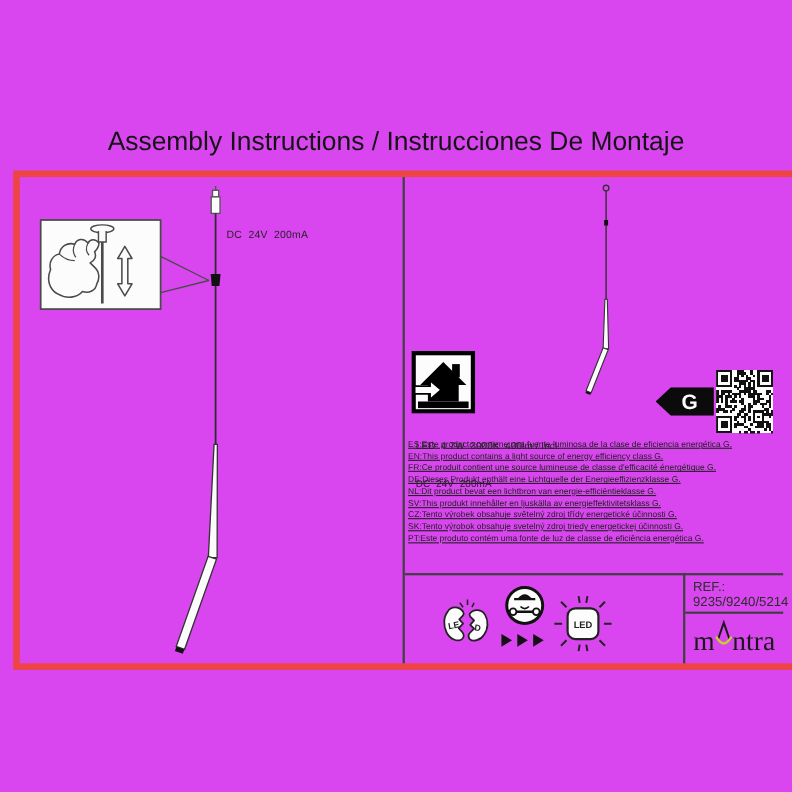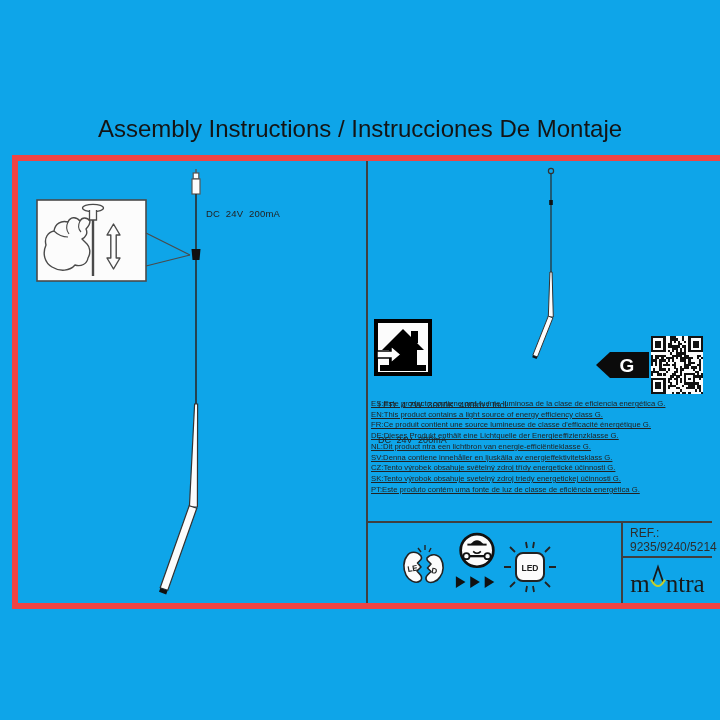--- a/index.html
+++ b/index.html
@@ -1,16 +1,16 @@
 <!DOCTYPE html>
 <html><head>
 <meta charset="utf-8">
 <style>
   html,body{margin:0;padding:0;}
-  .page{position:relative;width:720px;height:720px;background:#0ea5e9;font-family:"Liberation Sans",sans-serif;overflow:hidden;}
+  .page{position:relative;width:720px;height:720px;background:#d946ef;font-family:"Liberation Sans",sans-serif;overflow:hidden;}
   .abs{position:absolute;}
   .title{position:absolute;left:0;top:115px;width:720px;text-align:center;font-size:24px;color:#141414;}
   .frame{position:absolute;left:12px;top:155px;width:694px;height:442px;border:6px solid #ef4444;padding-left:48px;}
   .panel-left{position:absolute;left:0;top:0;width:348px;height:442px;border-right:2px solid #3f3f3f;}
   .panel-right{position:absolute;left:350px;top:0;width:344px;height:442px;}
   .spec{font-size:9.5px;color:#222;white-space:pre;letter-spacing:.2px;}
   .spec2{font-size:9px;color:#222;white-space:pre;line-height:11.5px;letter-spacing:.1px;}
   .lang{font-size:7.7px;line-height:10.7px;color:#222;white-space:nowrap;text-decoration:underline;}
   .strip-top{position:absolute;left:0;right:0;top:360px;border-top:2px solid #3f3f3f;}
   .cell-v{position:absolute;left:253px;top:360px;bottom:0;border-left:2px solid #3f3f3f;}
@@ -311,22 +311,22 @@
             <rect x="17" y="17" width="3" height="3" fill="#fcfcfc"></rect>
             <rect x="18" y="18" width="1" height="1"></rect>
         </g>
       </svg>
 
       <div class="abs" style="left:3px;top:238px">
         <div class="lang">ES:Este producto contiene una fuente luminosa de la clase de eficiencia energética G.</div>
         <div class="lang">EN:This product contains a light source of energy efficiency class G.</div>
         <div class="lang">FR:Ce produit contient une source lumineuse de classe d'efficacité énergétique G.</div>
         <div class="lang">DE:Dieses Produkt enthält eine Lichtquelle der Energieeffizienzklasse G.</div>
-        <div class="lang">NL:Dit product ntra een lichtbron van energie-efficiëntieklasse G.</div>
-        <div class="lang">SV:Denna contiene innehåller en ljuskälla av energieffektivitetsklass G.</div>
+        <div class="lang">NL:Dit product bevat een lichtbron van energie-efficiëntieklasse G.</div>
+        <div class="lang">SV:This produkt innehåller en ljuskälla av energieffektivitetsklass G.</div>
         <div class="lang">CZ:Tento výrobek obsahuje světelný zdroj třídy energetické účinnosti G.</div>
         <div class="lang">SK:Tento výrobok obsahuje svetelný zdroj triedy energetickej účinnosti G.</div>
         <div class="lang">PT:Este produto contém uma fonte de luz de classe de eficiência energética G.</div>
       </div>
 
       <div class="strip-top"></div>
       <div class="cell-v"></div>
       <div class="cell-h"></div>
 
       <svg class="abs" style="left:34px;top:381px" width="44" height="50" viewBox="0 0 44 50">

